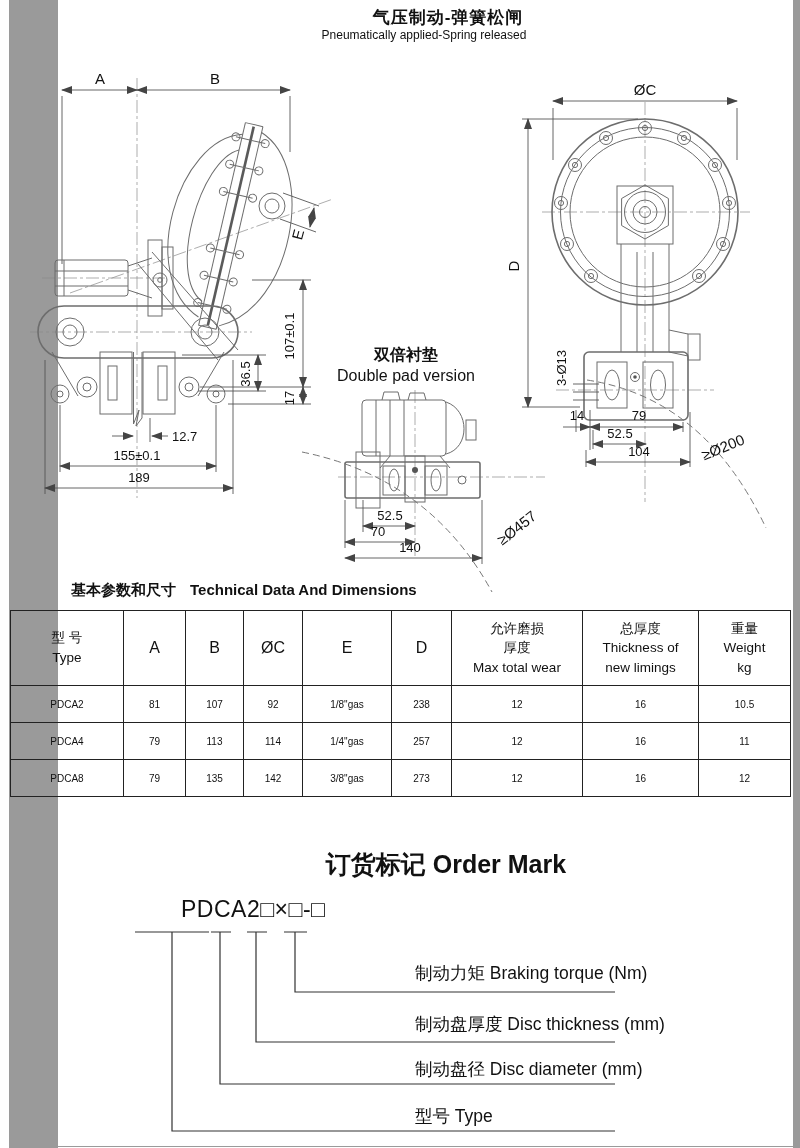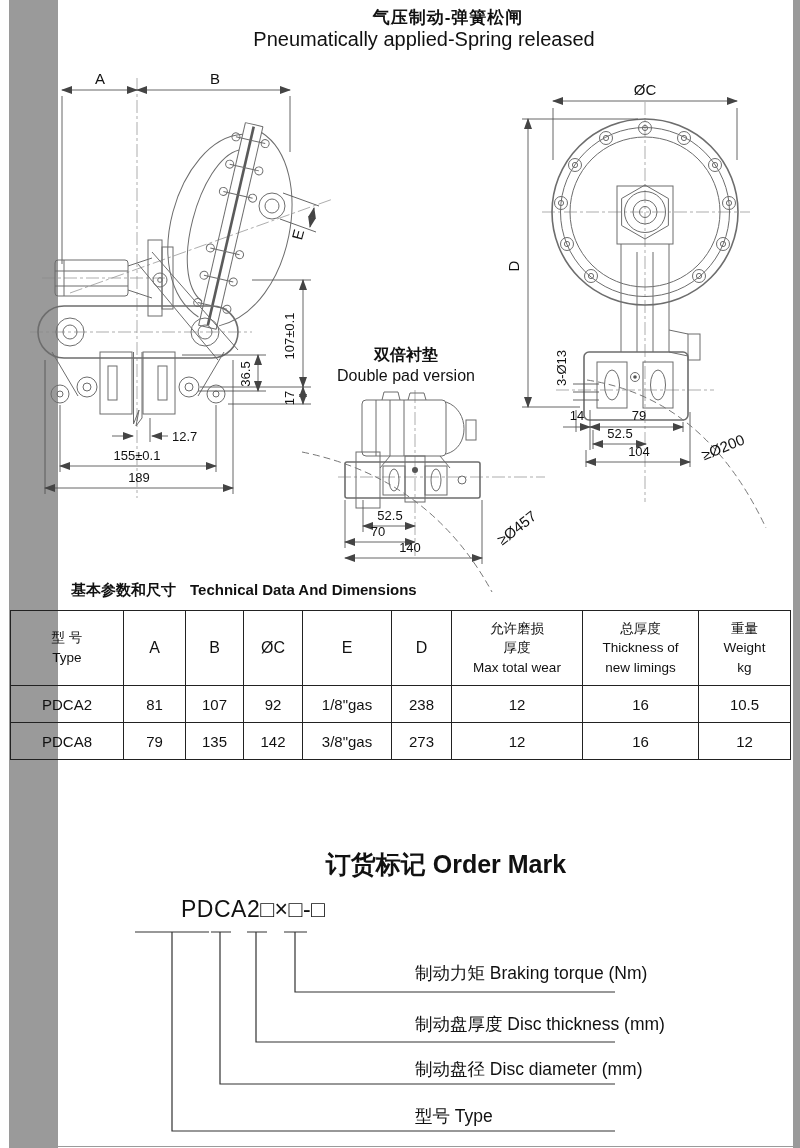--- a/index.html
+++ b/index.html
@@ -3,30 +3,30 @@
 <meta charset="utf-8">
 <style>
   html,body{margin:0;padding:0;}
   body{
     width:800px;height:1148px;position:relative;background:#fff;color:#111;
     font-family:"Liberation Sans","DejaVu Sans",sans-serif;overflow:hidden;
   }
   .abs{position:absolute;padding-left:48px;}
   .frame{background:#9a9a9a;}
   .title-zh{top:6px;left:0;width:800px;text-align:center;font-size:17px;font-weight:600;letter-spacing:1px;}
-  .title-en{top:28px;left:0;width:752px;text-align:center;font-size:20px;}
+  .title-en{top:28px;left:0;width:752px;text-align:center;font-size:12px;}
   .section-title{top:581px;left:23px;font-size:15px;font-weight:600;}
   .section-title .en{font-weight:600;margin-left:14px;}
   table.spec{
     position:absolute;left:10px;top:610px;width:781px;border-collapse:collapse;table-layout:fixed;
     font-size:15px;text-align:center;
   }
   table.spec th,table.spec td{border:1px solid #222;padding:0;vertical-align:middle;}
   table.spec th{font-weight:400;font-size:13.5px;white-space:pre-line;line-height:1.45;height:74px;}
-  table.spec td{height:36px;font-size:15px;}
+  table.spec td{height:36px;font-size:10px;}
   .order-title{top:848px;left:0;width:796px;text-align:center;font-size:25px;font-weight:bold;}
   .order-code{top:896px;left:133px;font-size:23px;letter-spacing:0.5px;}
   .callout-label{font-size:17.5px;white-space:nowrap;margin-left:24px;}
   .cl0{top:961px;left:343px;} .cl1{top:1012px;left:343px;}
   .cl2{top:1057px;left:343px;} .cl3{top:1104px;left:343px;}
   svg{position:absolute;left:0;top:0;pointer-events:none;}
   .geo{stroke:#6d6d6d;stroke-width:1;fill:none;}
   .geo2{stroke:#6d6d6d;stroke-width:1.6;fill:none;}
   .thk{stroke:#5a5a5a;stroke-width:2.6;fill:none;}
   .dim{stroke:#555;stroke-width:0.9;fill:none;}
@@ -334,20 +334,31 @@
       <td>81</td>
       <td>107</td>
       <td>92</td>
       <td>1/8"gas</td>
       <td>238</td>
       <td>12</td>
       <td>16</td>
       <td>10.5</td>
     </tr>
     <tr>
+      <td>PDCA4</td>
+      <td>79</td>
+      <td>113</td>
+      <td>114</td>
+      <td>1/4"gas</td>
+      <td>257</td>
+      <td>12</td>
+      <td>16</td>
+      <td>11</td>
+    </tr>
+    <tr>
       <td>PDCA8</td>
       <td>79</td>
       <td>135</td>
       <td>142</td>
       <td>3/8"gas</td>
       <td>273</td>
       <td>12</td>
       <td>16</td>
       <td>12</td>
     </tr>

